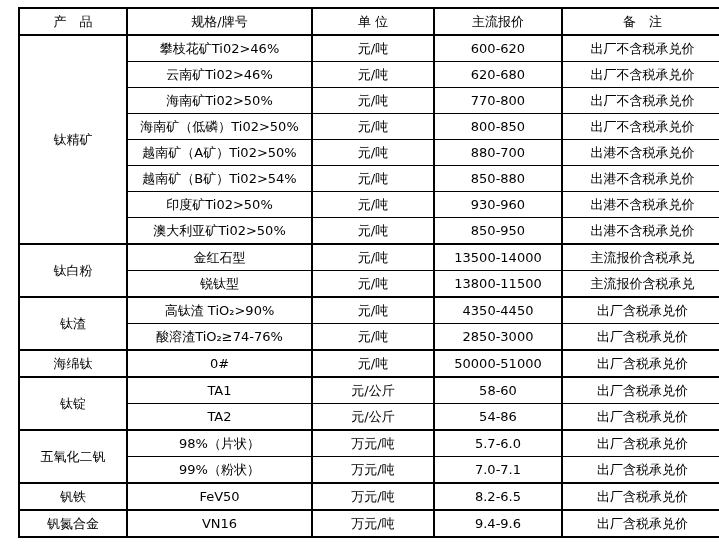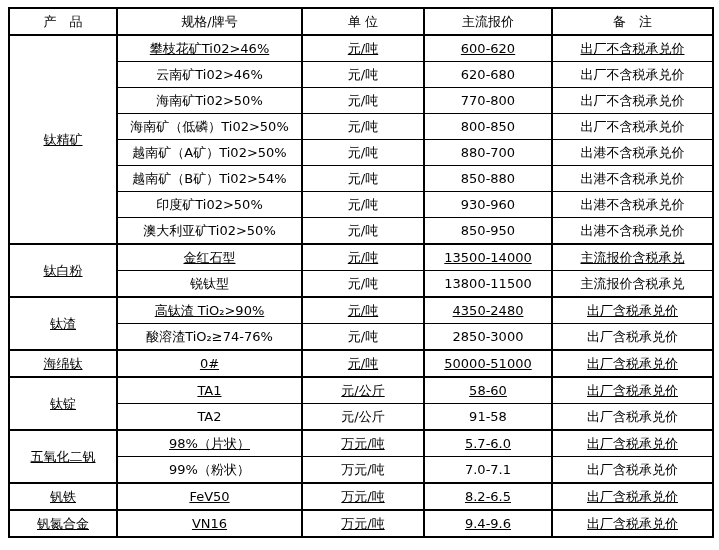--- a/index.html
+++ b/index.html
@@ -5,21 +5,21 @@
   html, body {
     margin: 0;
     padding: 0;
     background: #ffffff;
     width: 719px;
     height: 550px;
     font-family: "DejaVu Sans", "Liberation Sans", sans-serif;
     color: #000000;
   }
   .table-wrap {
-    padding: 7px 0 0 8px;
+    padding: 7px 0 0 18px;
     border-radius: 19px;
   }
   table.price-table {
     border-collapse: collapse;
     table-layout: fixed;
     width: 704px;
     border: 2px solid #000000;
   }
   .price-table th,
   .price-table td {
@@ -34,21 +34,20 @@
     padding: 0 2px;
     overflow: hidden;
     white-space: pre;
     line-height: 1;
   }
   .price-table thead th {
     border-bottom-width: 2px;
   }
   .price-table tr.group-start td {
     border-top-width: 2px;
-    text-decoration: underline;
   }
   col.c-product { width: 108px; }
   col.c-spec    { width: 185px; }
   col.c-unit    { width: 122px; }
   col.c-price   { width: 128px; }
   col.c-note    { width: 161px; }
 </style>
 </head>
 <body>
 
@@ -130,21 +129,21 @@
         <tr>
           <td>锐钛型</td>
           <td>元/吨</td>
           <td>13800-11500</td>
           <td>主流报价含税承兑</td>
         </tr>
         <tr class="group-start">
           <td rowspan="2">钛渣</td>
           <td>高钛渣 TiO₂&gt;90%</td>
           <td>元/吨</td>
-          <td>4350-2480</td>
+          <td>4350-4450</td>
           <td>出厂含税承兑价</td>
         </tr>
         <tr>
           <td>酸溶渣TiO₂≥74-76%</td>
           <td>元/吨</td>
           <td>2850-3000</td>
           <td>出厂含税承兑价</td>
         </tr>
         <tr class="group-start">
           <td rowspan="1">海绵钛</td>
@@ -156,21 +155,21 @@
         <tr class="group-start">
           <td rowspan="2">钛锭</td>
           <td>TA1</td>
           <td>元/公斤</td>
           <td>58-60</td>
           <td>出厂含税承兑价</td>
         </tr>
         <tr>
           <td>TA2</td>
           <td>元/公斤</td>
-          <td>91-58</td>
+          <td>54-86</td>
           <td>出厂含税承兑价</td>
         </tr>
         <tr class="group-start">
           <td rowspan="2">五氧化二钒</td>
           <td>98%（片状）</td>
           <td>万元/吨</td>
           <td>5.7-6.0</td>
           <td>出厂含税承兑价</td>
         </tr>
         <tr>

